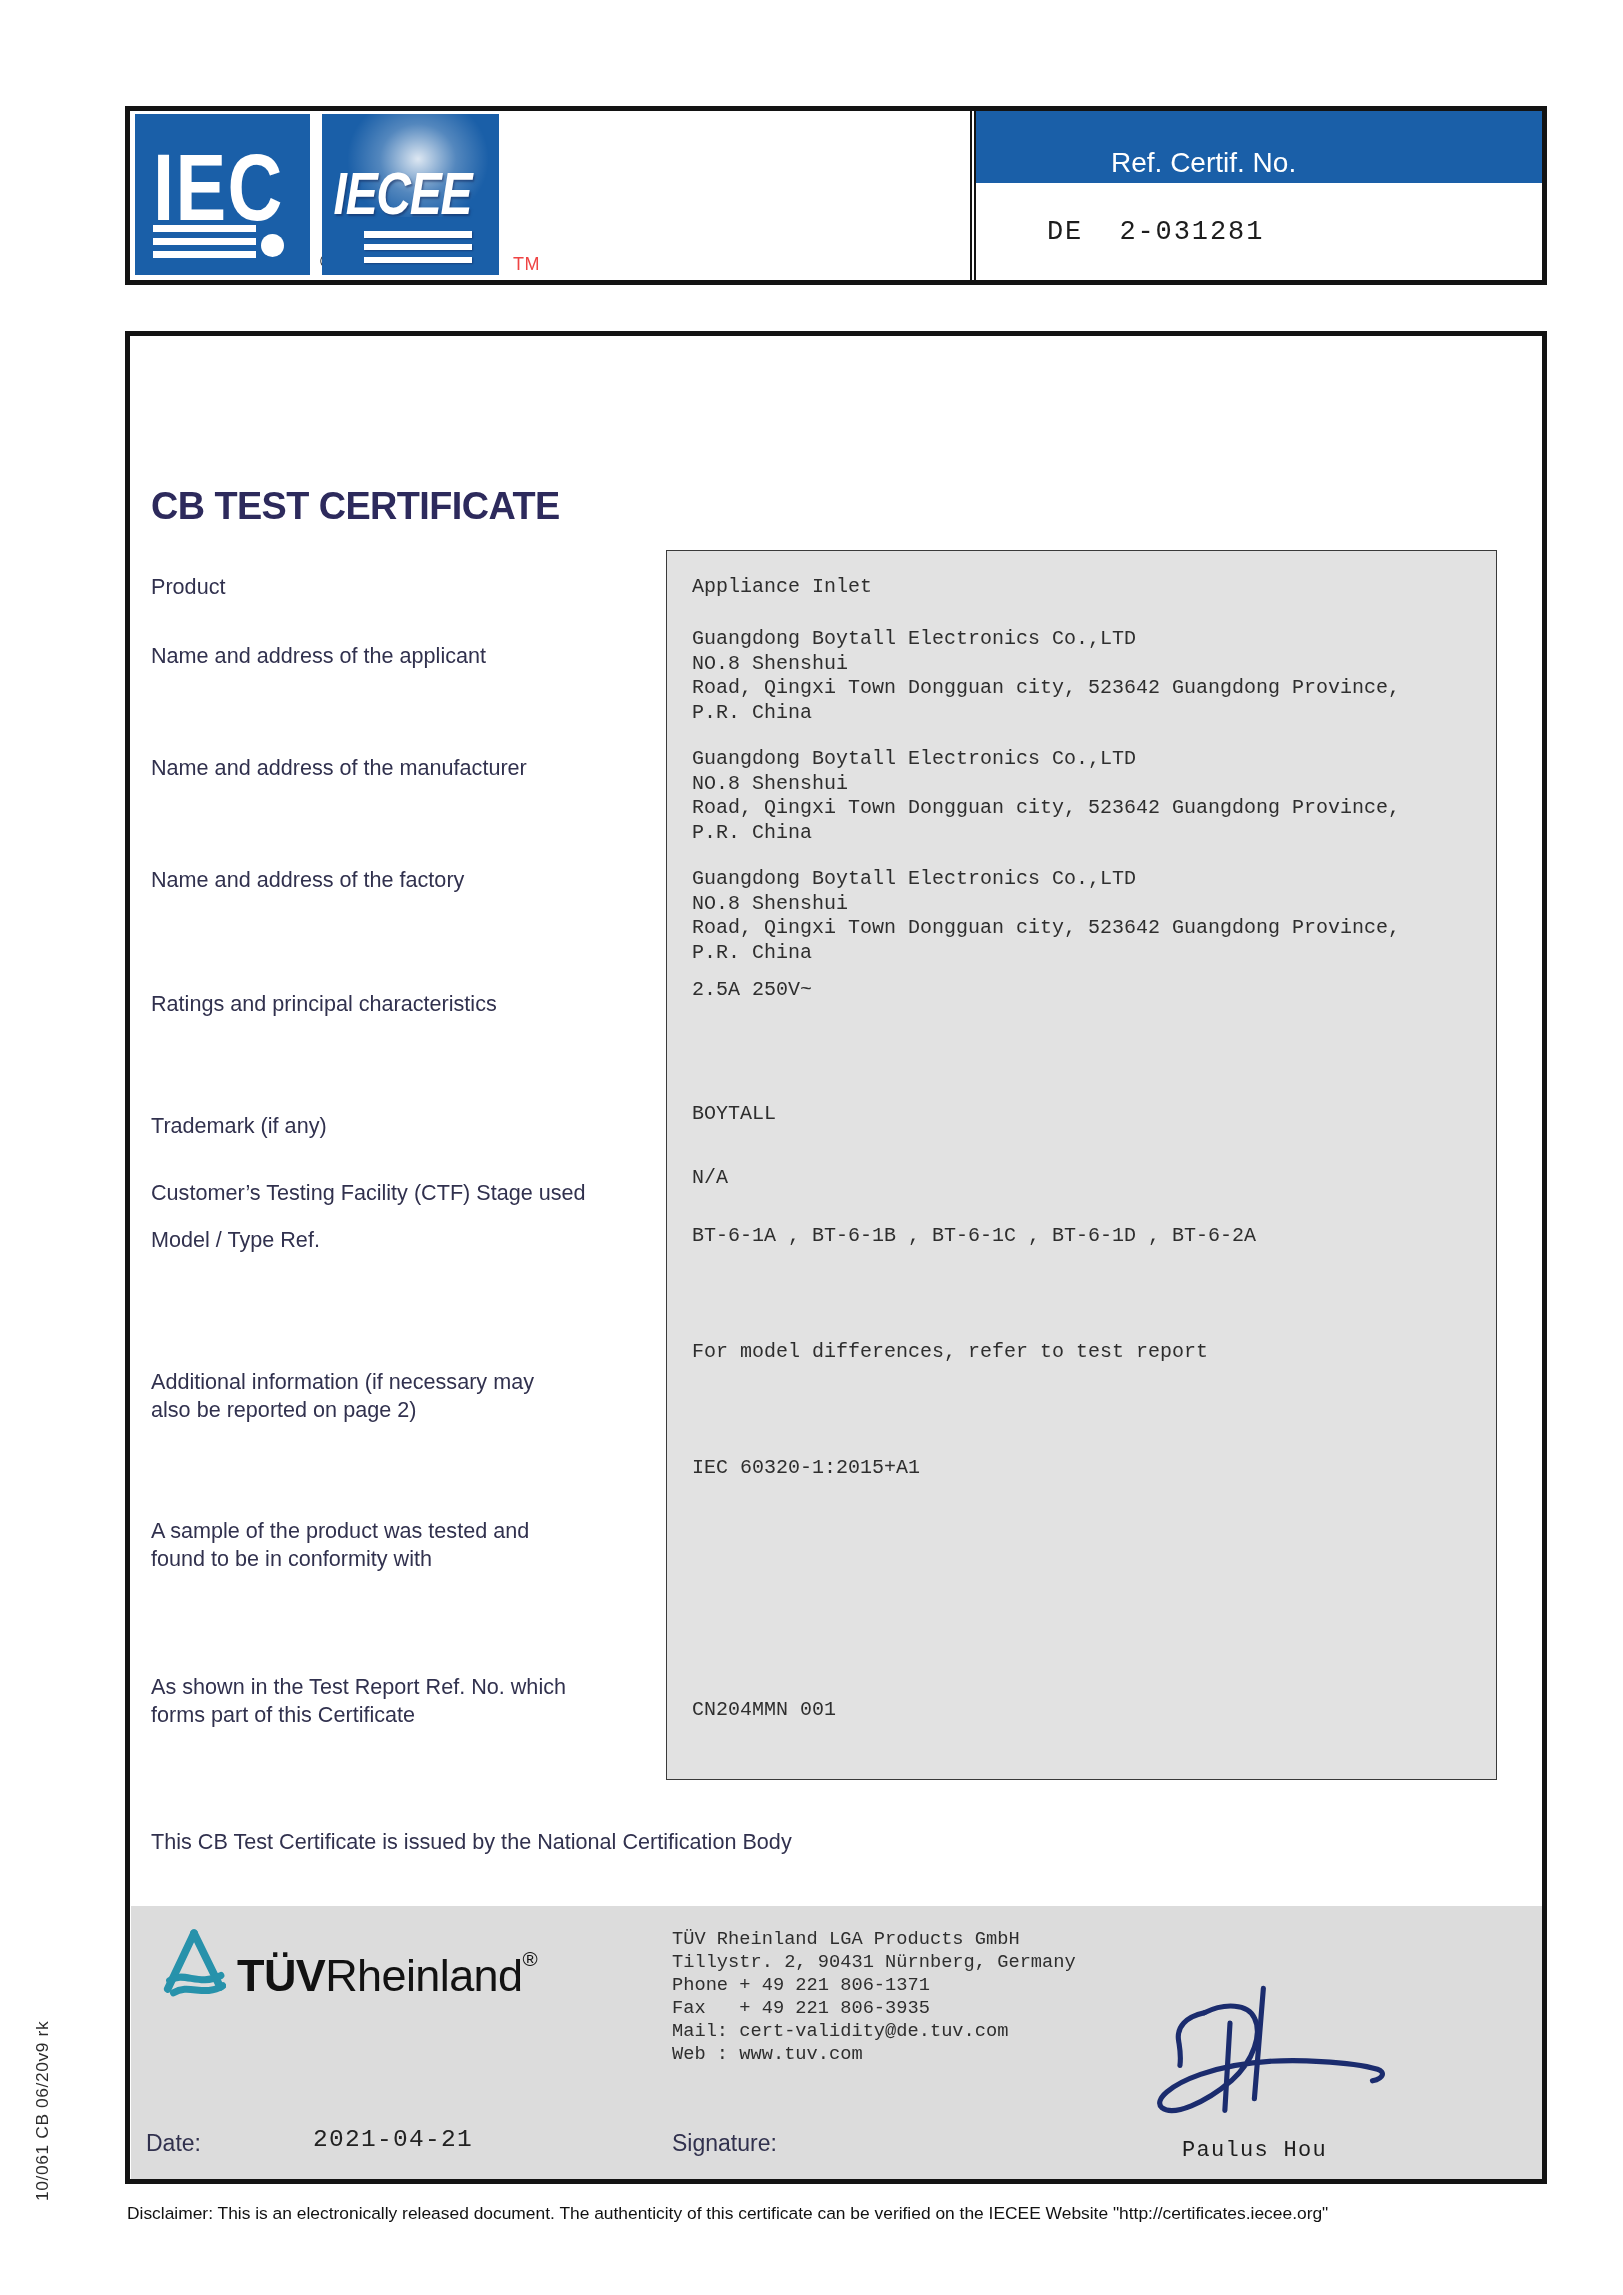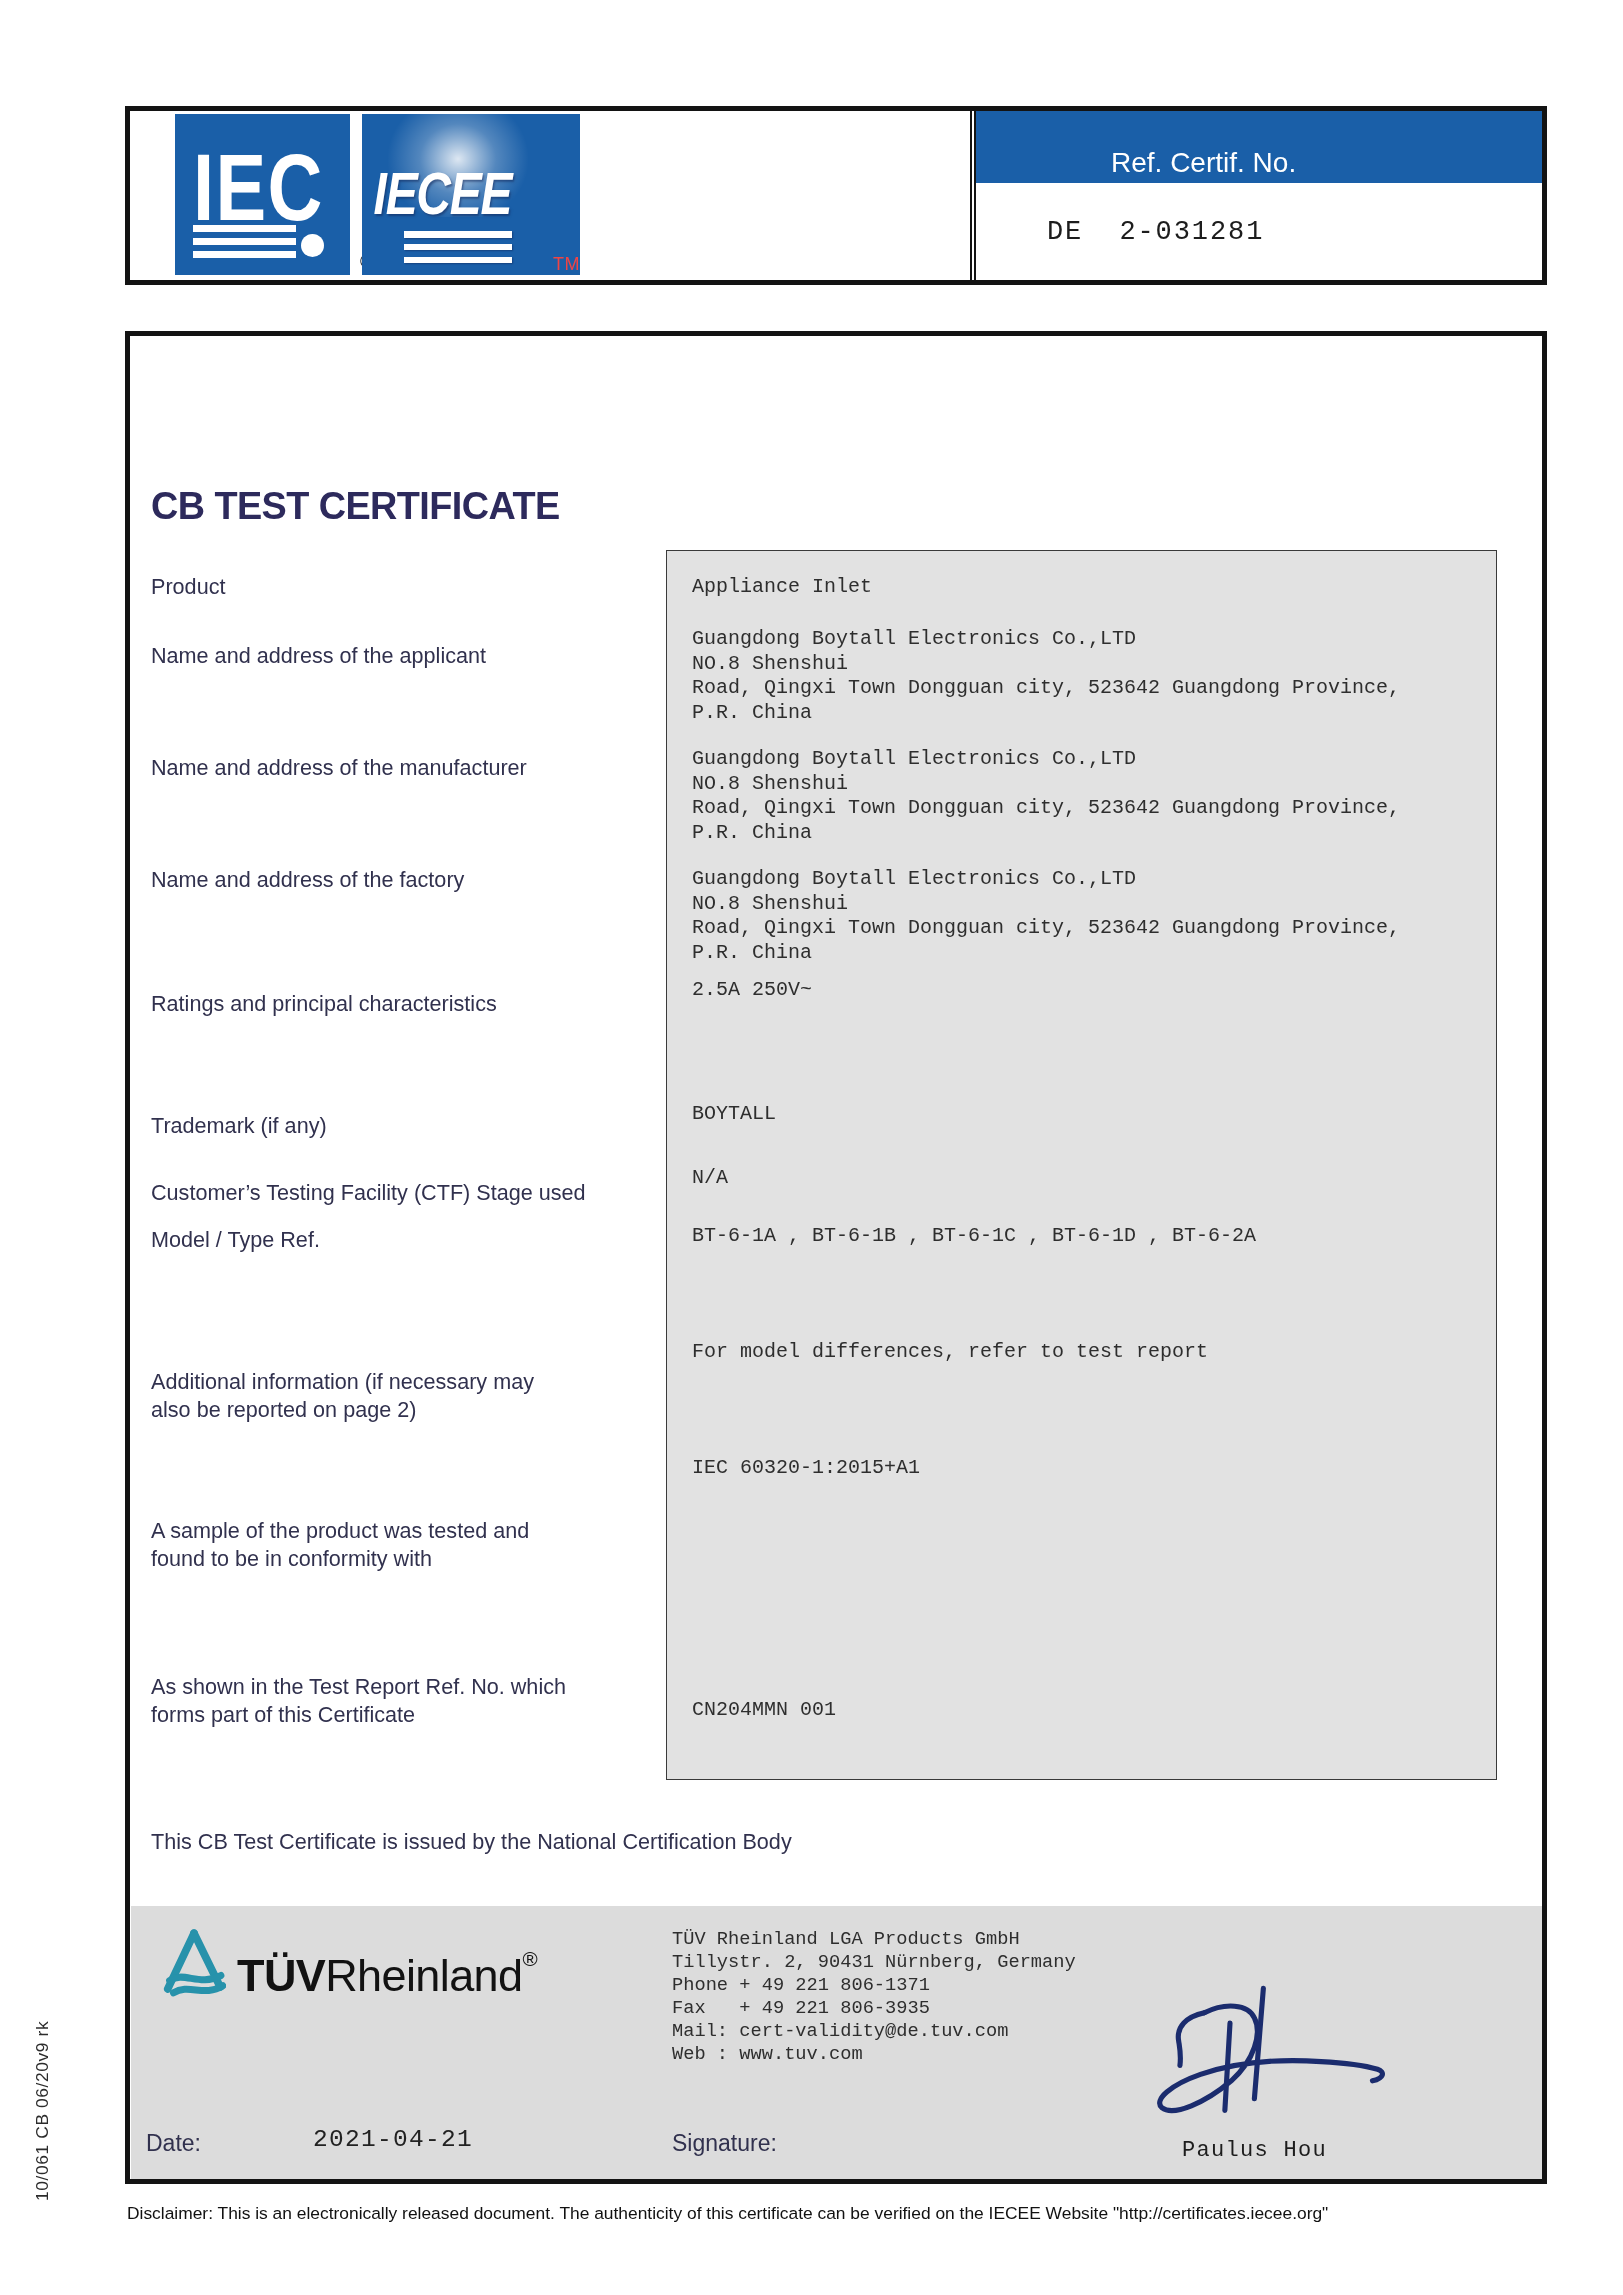--- a/index.html
+++ b/index.html
@@ -10,41 +10,40 @@
     font-family:"Liberation Sans",sans-serif;
     overflow:hidden;
   }
   
   .header-box{
     position:absolute;left:125px;top:106px;width:1422px;height:179px;
     border:5.8px solid #131313;
     box-sizing:border-box;
     background:#ffffff;
     display:flex;
-    padding-left:40px;
   }
   .logo-strip{position:relative;width:840px;height:100%;background:#fff;}
   .iec-box{
     position:absolute;left:5.1px;top:3.2px;width:175px;height:161px;
     background:#1a5fa8;
   }
   .iec-text{
     position:absolute;left:18px;top:18px;
     color:#fff;font-size:76px;font-weight:700;letter-spacing:1.3px;
     transform:scaleY(1.25);transform-origin:top left;
   }
   .iec-lines{position:absolute;left:18px;top:111px;width:103px;}
   .iec-lines .bar{height:7px;background:#fff;margin-bottom:5.8px;}
   .iec-dot{position:absolute;left:126px;top:120px;width:23px;height:23px;border-radius:50%;background:#fff;}
   .reg-mark{
     position:absolute;left:190px;top:140px;
     font-size:19.3px;color:#20242a;
   }
   .iecee-box{
-    position:absolute;left:192px;top:3.2px;width:218px;height:161px;
+    position:absolute;left:192px;top:3.2px;width:177px;height:161px;
     background:#1a5fa8;
     overflow:hidden;
   }
   .iecee-box .swirl{
     position:absolute;left:19.3px;top:-26px;width:154px;height:129px;
     background:radial-gradient(ellipse at 50% 55%, rgba(255,255,255,.85) 0%, rgba(255,255,255,.25) 35%, rgba(255,255,255,0) 65%);
   }
   .iecee-text{
     position:absolute;left:11.6px;top:45px;
     color:#fff;font-size:48px;font-weight:800;font-style:italic;letter-spacing:-1.3px;

